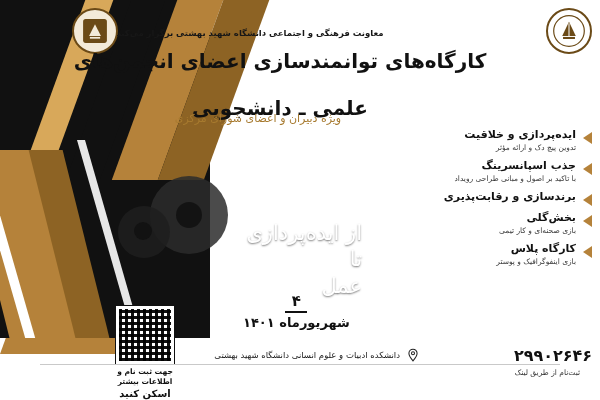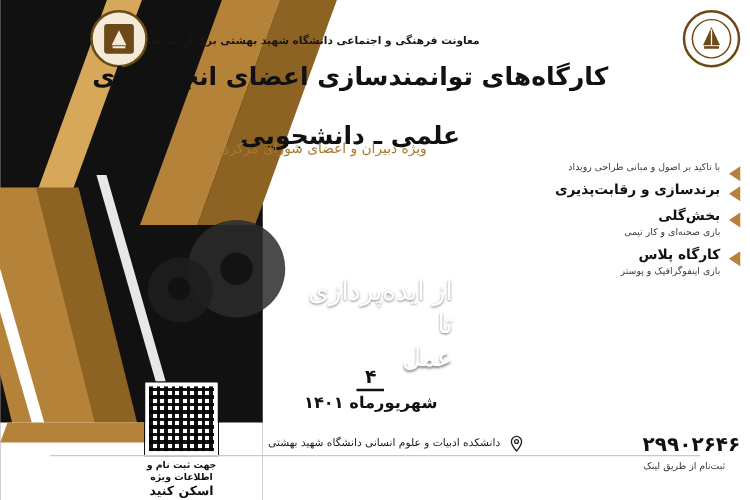--- a/index.html
+++ b/index.html
@@ -270,23 +270,29 @@
 
   <div class="title-main">
     <span>کارگاه‌های توانمندسازی اعضای انجمن‌های</span>
     <span class="l2">علمی ـ دانشجویی</span>
   </div>
 
   <div class="subtitle">ویژه دبیران و اعضای شورای مرکزی</div>
 
   <div class="agenda">
 
-
-    <div class="item">
-      <span class="arrow"></span>
+    <div class="item">
+      <span class="arrow"></span>
+      <div class="h">ایده‌پردازی و خلاقیت</div>
+      <div class="d">تدوین پیچ دک و ارائه مؤثر</div>
+    </div>
+
+    <div class="item">
+      <span class="arrow"></span>
+      <div class="h">جذب اسپانسرینگ</div>
       <div class="d">با تاکید بر اصول و مبانی طراحی رویداد</div>
     </div>
 
     <div class="item">
       <span class="arrow"></span>
       <div class="h">برندسازی و رقابت‌پذیری</div>
     </div>
 
     <div class="item">
       <span class="arrow"></span>
@@ -308,21 +314,21 @@
   </div>
 
   <div class="date">
     <span class="num">۴</span>
     <span>شهریورماه ۱۴۰۱</span>
   </div>
 
   <div class="qr-wrap">
     <div class="qr"></div>
     <div class="qr-cap">
-      <span>جهت ثبت نام و اطلاعات ویژه</span>
+      <span>جهت ثبت نام و اطلاعات بیشتر</span>
       <span class="big">اسکن کنید</span>
     </div>
   </div>
 
   <div class="footer">
     <div class="foot-rule"></div>
 
     <div class="foot-text">دانشکده ادبیات و علوم انسانی دانشگاه شهید بهشتی</div>
 
     <svg class="pin" viewBox="0 0 24 24">

